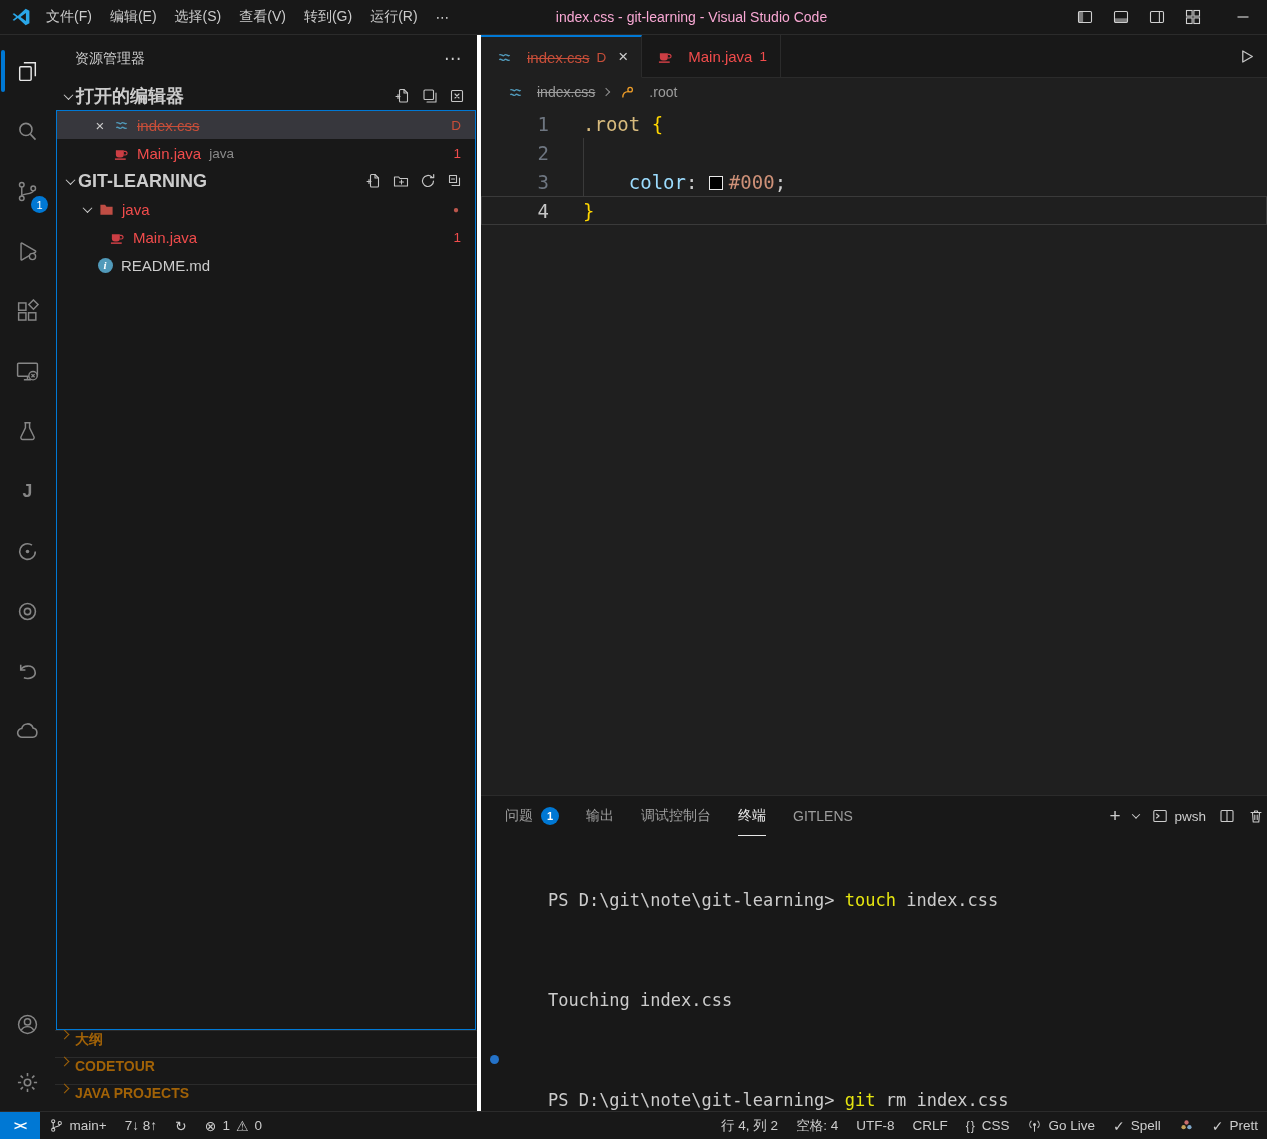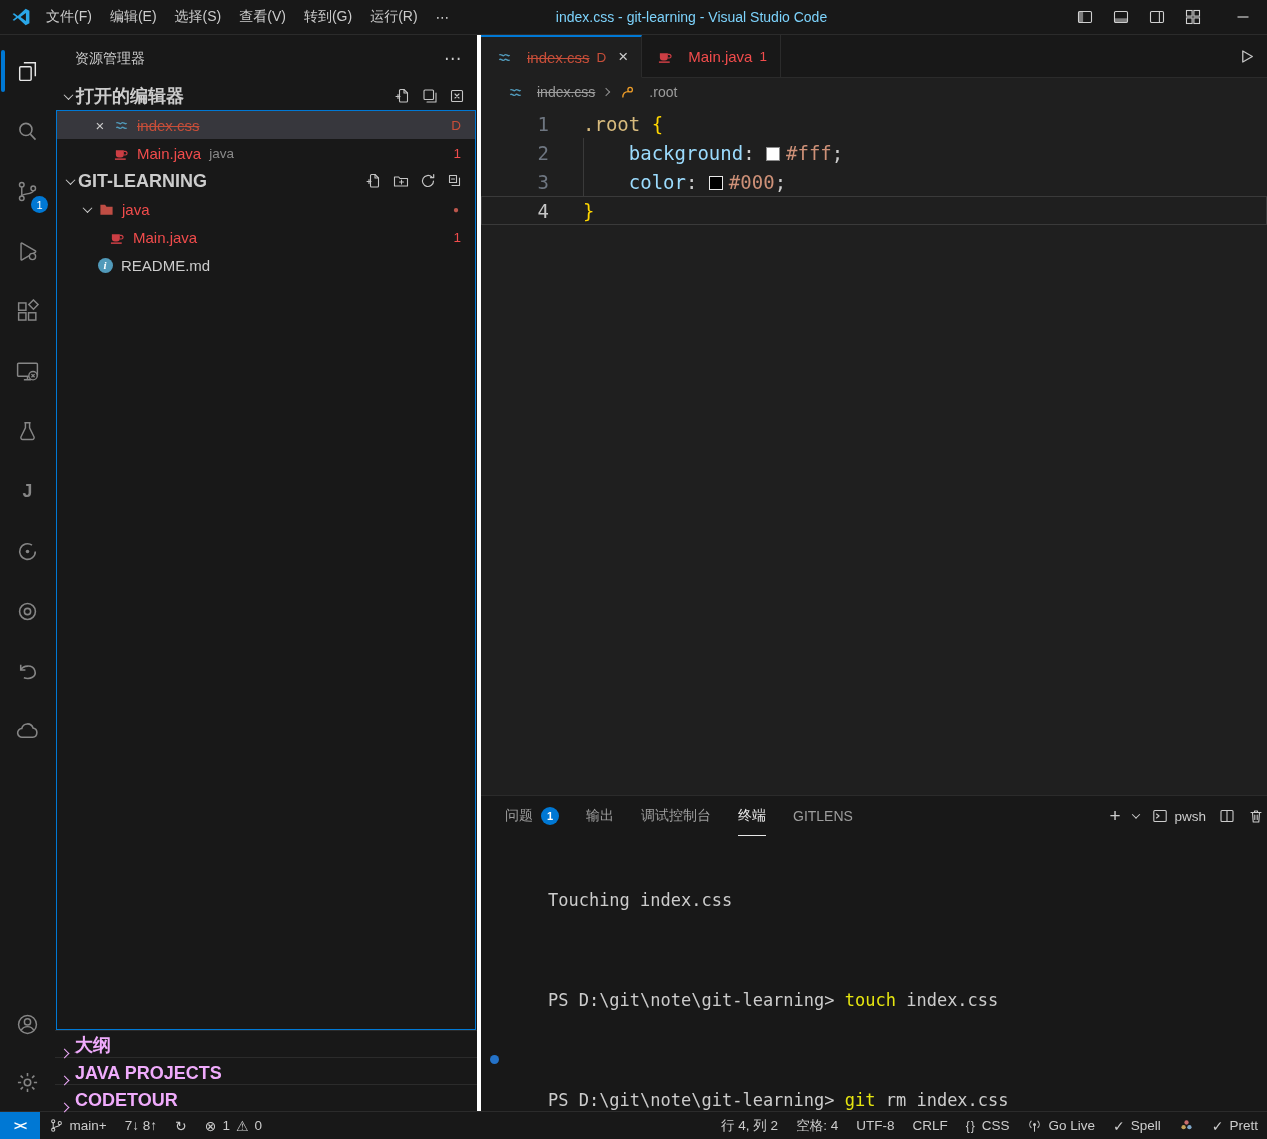--- a/index.html
+++ b/index.html
@@ -6,21 +6,21 @@
   html,body{width:1267px;height:1139px;overflow:hidden}
   body{background:#1f1f1f;color:#ccc;font-family:"Liberation Sans","DejaVu Sans",sans-serif;font-size:14px}
   svg{display:block}
   .ic svg,.sbi{stroke-linecap:round;stroke-linejoin:round}
 
   
   .titlebar{height:35px;background:#181818;border-bottom:1px solid #2b2b2b;display:flex;align-items:center;position:relative}
   .logo{margin:0 6px 0 11px;display:flex}
   .menus{display:flex;height:100%}
   .menu-item{padding:0 9px;display:flex;align-items:center;color:#cccccc;font-size:14px}
-  .tb-title{position:absolute;left:calc(50% + 58px);transform:translateX(-50%);color:#7dd3fc;white-space:nowrap}
+  .tb-title{position:absolute;left:calc(50% + 58px);transform:translateX(-50%);color:#f9a8d4;white-space:nowrap}
   .tb-controls{margin-left:auto;display:flex;align-items:center;gap:20px;padding-right:16px;color:#cfcfcf}
   .tb-controls .wc{width:16px;height:16px}
   .wc-min{margin-left:14px}
 
   
   .main{display:flex;height:1076px}
 
   
   .activitybar{width:55px;flex:none;background:#181818;display:flex;flex-direction:column;align-items:center;padding-top:6px}
   .ab-item{width:55px;height:60px;display:flex;align-items:center;justify-content:center;color:#868686;position:relative}
@@ -50,21 +50,21 @@
   .fname{white-space:nowrap}
   .fname.deleted{color:#c74e39;text-decoration:line-through}
   .fname.error{color:#f14c4c}
   .fdetail{margin-left:8px;color:#8a8a8a;font-size:13.5px}
   .fdeco{margin-left:auto;margin-right:14px;font-size:13.5px}
   .fdeco.deleted{color:#c74e39}
   .fdeco.error{color:#f14c4c}
   .fdeco.dot{font-size:10px;color:#bb564c;margin-right:16px}
   .tchev{width:17px;display:flex;justify-content:center;flex:none}
   .tree-filler{flex:1}
-  .bottom-section{height:27px;border-top:1px solid #2b2b2b;display:flex;align-items:flex-end;padding-left:6px;font-size:18px;font-weight:700;color:#f0abfc;gap:7px;flex:none}
+  .bottom-section{height:27px;border-top:1px solid #2b2b2b;display:flex;align-items:flex-start;padding-left:6px;font-size:14px;font-weight:700;color:#a16207;gap:7px;flex:none}
 
   .chev{display:inline-block;width:7px;height:7px;border-right:1.6px solid currentColor;border-bottom:1.6px solid currentColor}
   .chev.down{transform:rotate(45deg) translate(-1px,-1px)}
   .chev.right{transform:rotate(-45deg)}
   .hdr-chev{width:16px;display:flex;justify-content:center;flex:none}
 
   
   .editorgroup{flex:1;min-width:0;display:flex;flex-direction:column;background:#1f1f1f}
   .tabbar{height:43px;display:flex;background:#181818;flex:none}
   .tab{display:flex;align-items:center;padding:0 13px;font-size:15px;gap:7px;border-right:1px solid #2b2b2b;border-bottom:1px solid #2b2b2b;color:#9d9d9d;background:#181818}
@@ -400,25 +400,25 @@
         </div>
       <div class="tree-filler"></div>
     </div>
     <div id="bottom-sections">
   <div class="bottom-section">
     <span class="chev right"></span>
     <span>大纲</span>
   </div>
   <div class="bottom-section">
     <span class="chev right"></span>
-    <span>JAVA PROJECTS</span>
+    <span>CODETOUR</span>
   </div>
   <div class="bottom-section">
     <span class="chev right"></span>
-    <span>CODETOUR</span>
+    <span>JAVA PROJECTS</span>
   </div>
       </div>
   </div>
 
   <div class="editorgroup">
     <div class="tabbar">
       <div id="tabs" style="display:flex">
   <div class="tab active">
     <span class="ficw">
               <svg class="fi" viewBox="0 0 16 16">
@@ -472,21 +472,20 @@
           <span class="bc-label ">.root</span>
   </span>
       </div>
     <div class="editor" id="code">
   <div class="codeline ">
     <span class="ln">1</span>
     <span class="lc"><span class="sel">.root </span><span class="brk">{</span></span>
   </div>
   <div class="codeline ">
     <span class="ln">2</span>
-    <span class="lc"><span class="pln">    </span><span class="prop">background</span><span class="pln">: </span><span class="swatch" style="background:#ffffff;"></span><span class="val">#fff</span><span class="pln">;</span></span>
   </div>
   <div class="codeline ">
     <span class="ln">3</span>
     <span class="lc"><span class="pln">    </span><span class="prop">color</span><span class="pln">: </span><span class="swatch" style="background:#000000;border-color:#e8e8e8"></span><span class="val">#000</span><span class="pln">;</span></span>
   </div>
   <div class="codeline active">
     <span class="ln">4</span>
     <span class="lc"><span class="brk">}</span></span>
   </div>
         <div class="iguide"></div>
@@ -538,26 +537,26 @@
               <svg viewBox="0 0 16 16">
                 <path d="M3 4.5h10M6.5 4.5V3h3v1.5M4.5 4.5l.7 9.5h5.6l.7-9.5" fill="none" stroke="currentColor" stroke-width="1.1"></path>
                 <path d="M6.8 7v4.5M9.2 7v4.5" stroke="currentColor" stroke-width="1.1"></path>
               </svg>
             </span>
         </div>
       </div>
       <div class="terminal" id="terminal">
   <div class="tline">
     
-    <span class="">Touching index.css</span>
+    <span class="">PS D:\git\note\git-learning&gt; </span><span class="cmd">touch</span><span class=""> index.css</span>
     
   </div>
   <div class="tline">
     
-    <span class="">PS D:\git\note\git-learning&gt; </span><span class="cmd">touch</span><span class=""> index.css</span>
+    <span class="">Touching index.css</span>
     
   </div>
   <div class="tline">
     <span class="tdeco success"></span>
     <span class="">PS D:\git\note\git-learning&gt; </span><span class="cmd">git</span><span class=""> rm index.css</span>
     
   </div>
 
   </div>
     </div>

